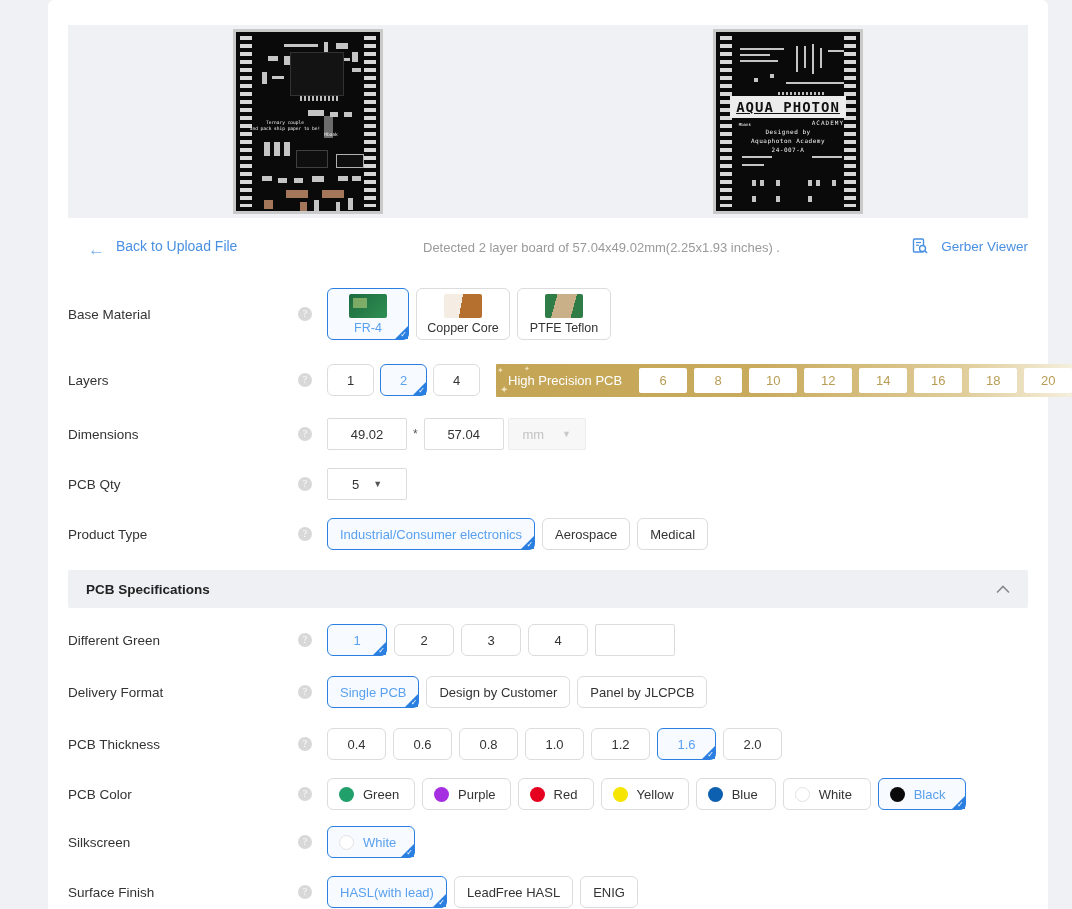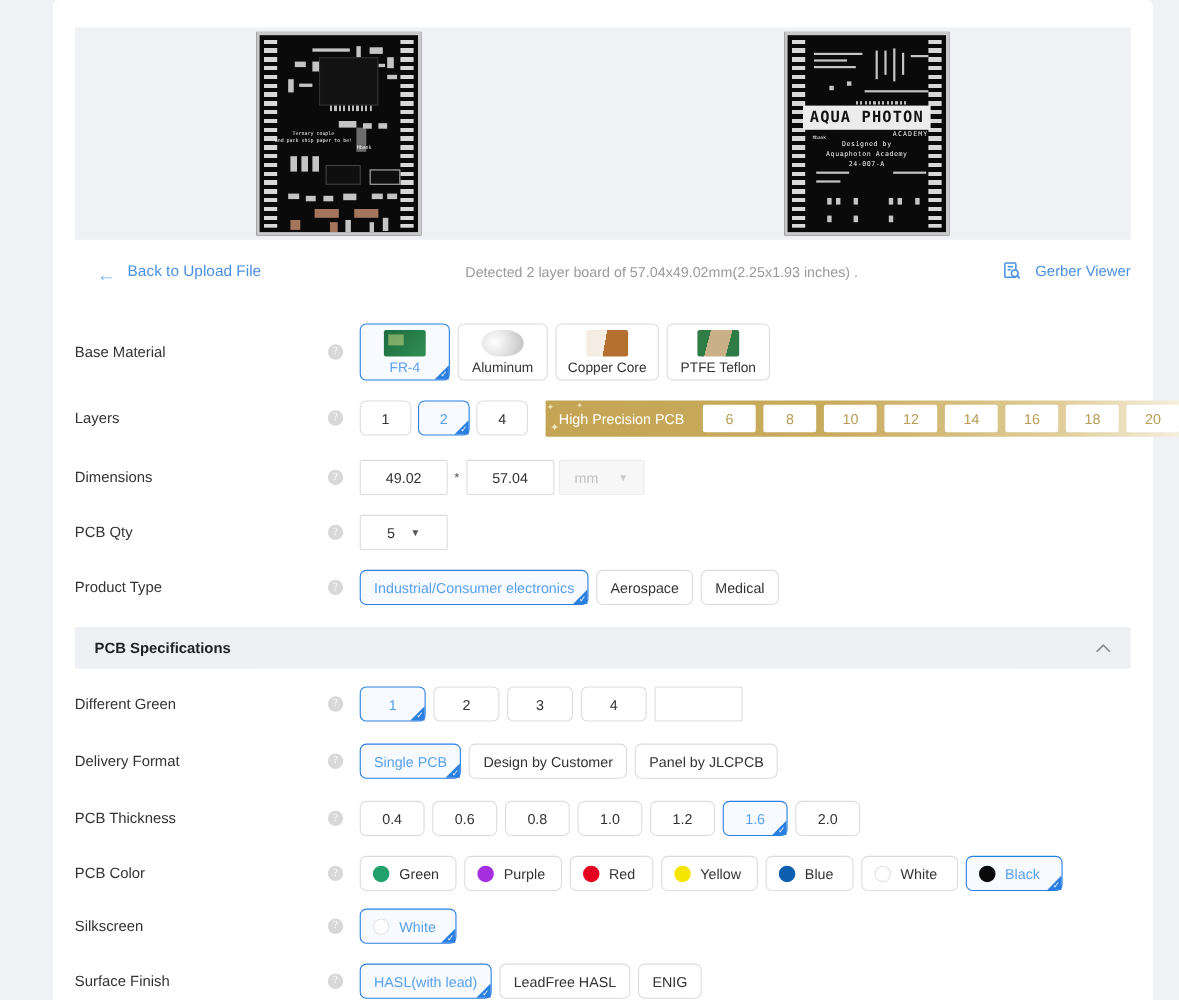--- a/index.html
+++ b/index.html
@@ -48,21 +48,21 @@
   .silk-label {
     position: absolute; left: 50%; transform: translateX(-50%);
     color: #f2f2f2; font-family: "DejaVu Sans Mono", monospace;
     white-space: nowrap; text-align: center;
   }
   .logo-band {
     position: absolute; left: 14px; right: 14px; top: 64px; height: 22px;
     background: #ececec; color: #111;
     font-family: "DejaVu Sans Mono", monospace; font-size: 14px;
     font-weight: bold; letter-spacing: 1px;
-    display: flex; align-items: center; justify-content: center;
+    display: flex; align-items: center; justify-content: center; text-decoration: underline;
   }
   .logo-sub {
     position: absolute; right: 16px; top: 87px;
     color: #eee; font-family: "DejaVu Sans Mono", monospace; font-size: 6px;
     letter-spacing: 1px;
   }
   
   .nav-row {
     position: absolute; left: 20px; top: 236px; width: 960px; height: 30px;
   }
@@ -317,33 +317,28 @@
         <rect x="1.5" y="1" width="10" height="13" rx="1" fill="none" stroke="#4a90e2" stroke-width="1.4"></rect>
         <line x1="4" y1="4.5" x2="9" y2="4.5" stroke="#4a90e2" stroke-width="1.2"></line>
         <line x1="4" y1="7.2" x2="7" y2="7.2" stroke="#4a90e2" stroke-width="1.2"></line>
         <circle cx="10.5" cy="10.5" r="3" fill="#fff" stroke="#4a90e2" stroke-width="1.4"></circle>
         <line x1="12.7" y1="12.7" x2="15" y2="15" stroke="#4a90e2" stroke-width="1.6"></line>
       </svg>
     </span>
     <span class="gerber-link">Gerber Viewer</span>
   </div>
 
-  <div class="row row-cards" style="top:292px;height:55px;text-decoration:underline;">
+  <div class="row row-cards" style="top:286px;height:55px;text-decoration:underline;">
     <span class="row-label">Base Material</span>
     <span class="help-icon">?</span>
     <div class="opts">
       <div class="opt sel">
         <div class="mat-img mat-fr4"></div>
         <span class="mat-name">FR-4</span>
         <span class="tick">✓</span>
-      </div>
-      <div class="opt">
-        <div class="mat-img mat-alu"></div>
-        <span class="mat-name">Aluminum</span>
-
       </div>
       <div class="opt wide">
         <div class="mat-img mat-cu"></div>
         <span class="mat-name">Copper Core</span>
 
       </div>
       <div class="opt wide">
         <div class="mat-img mat-ptfe"></div>
         <span class="mat-name">PTFE Teflon</span>
 

